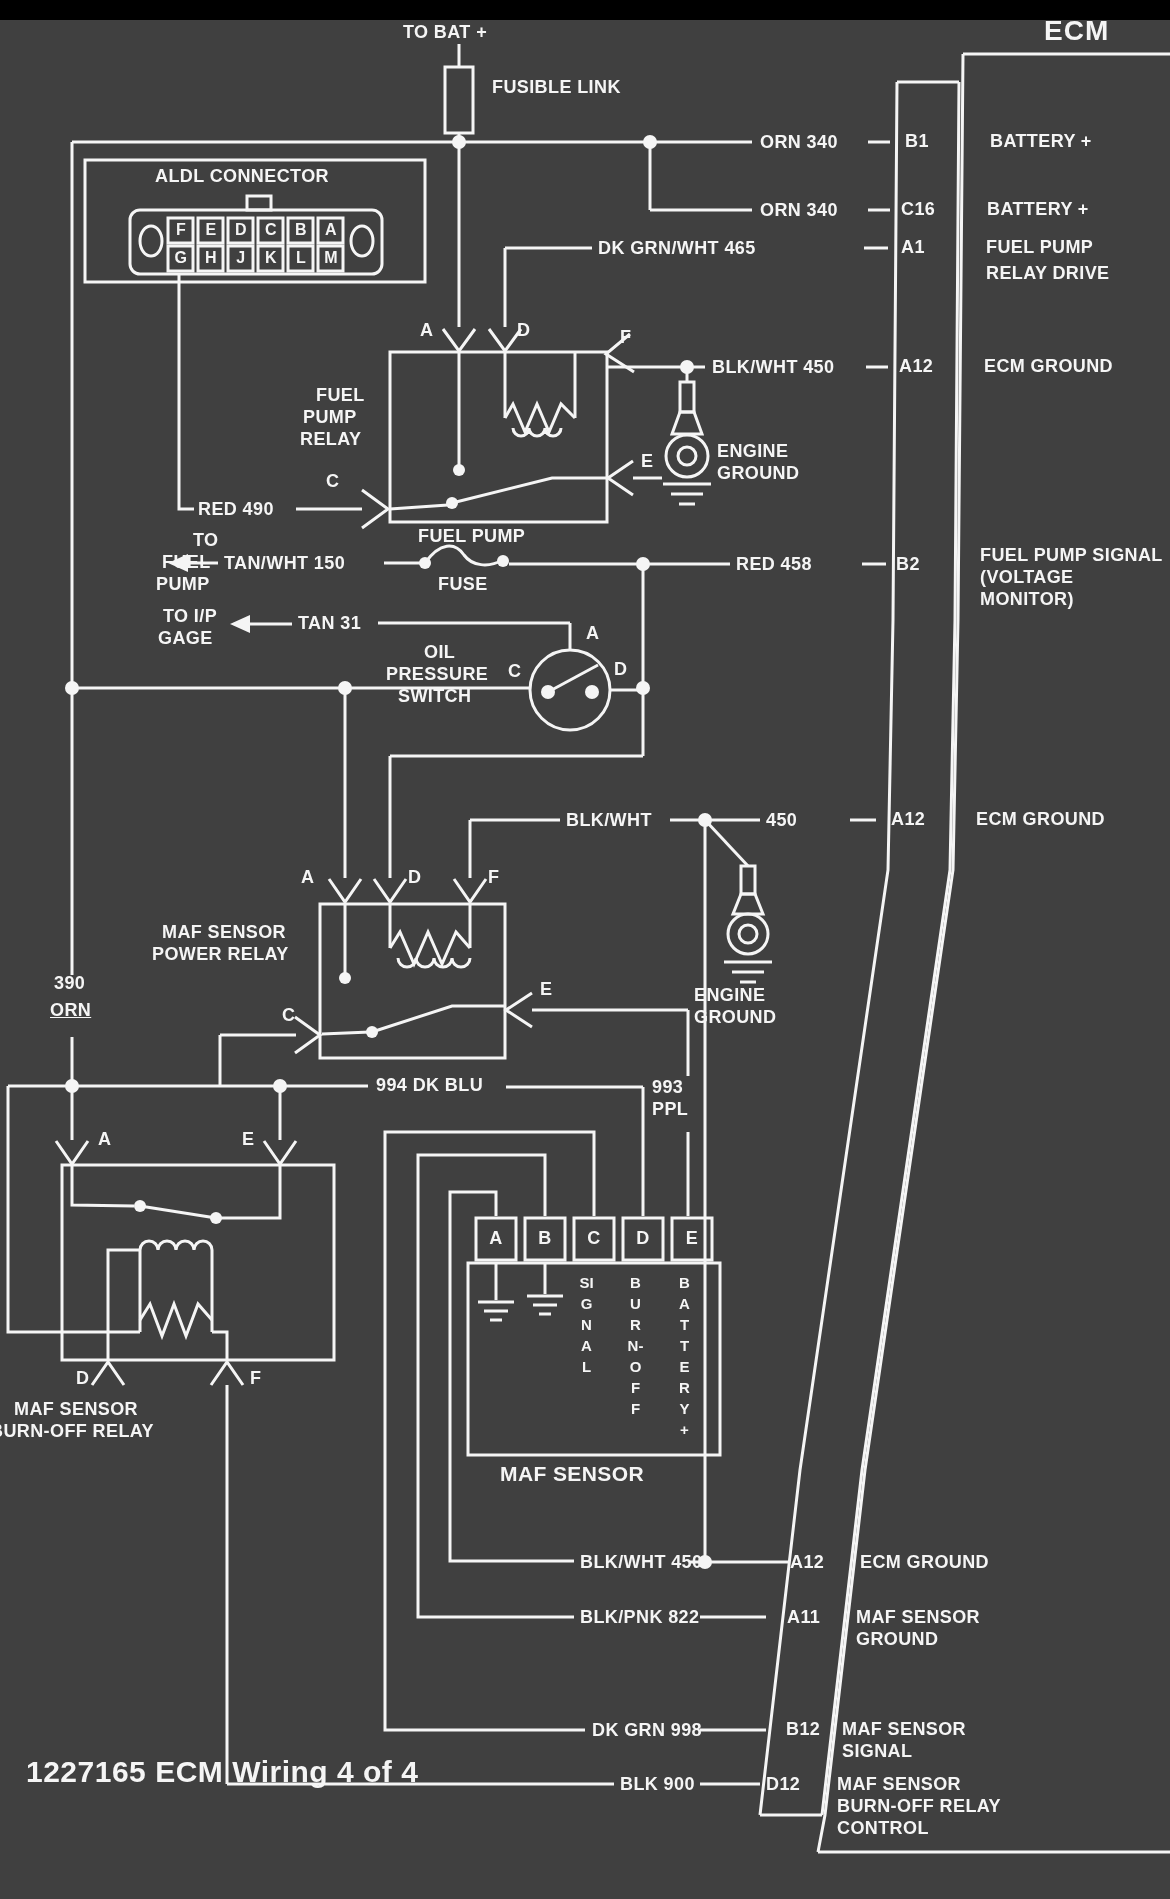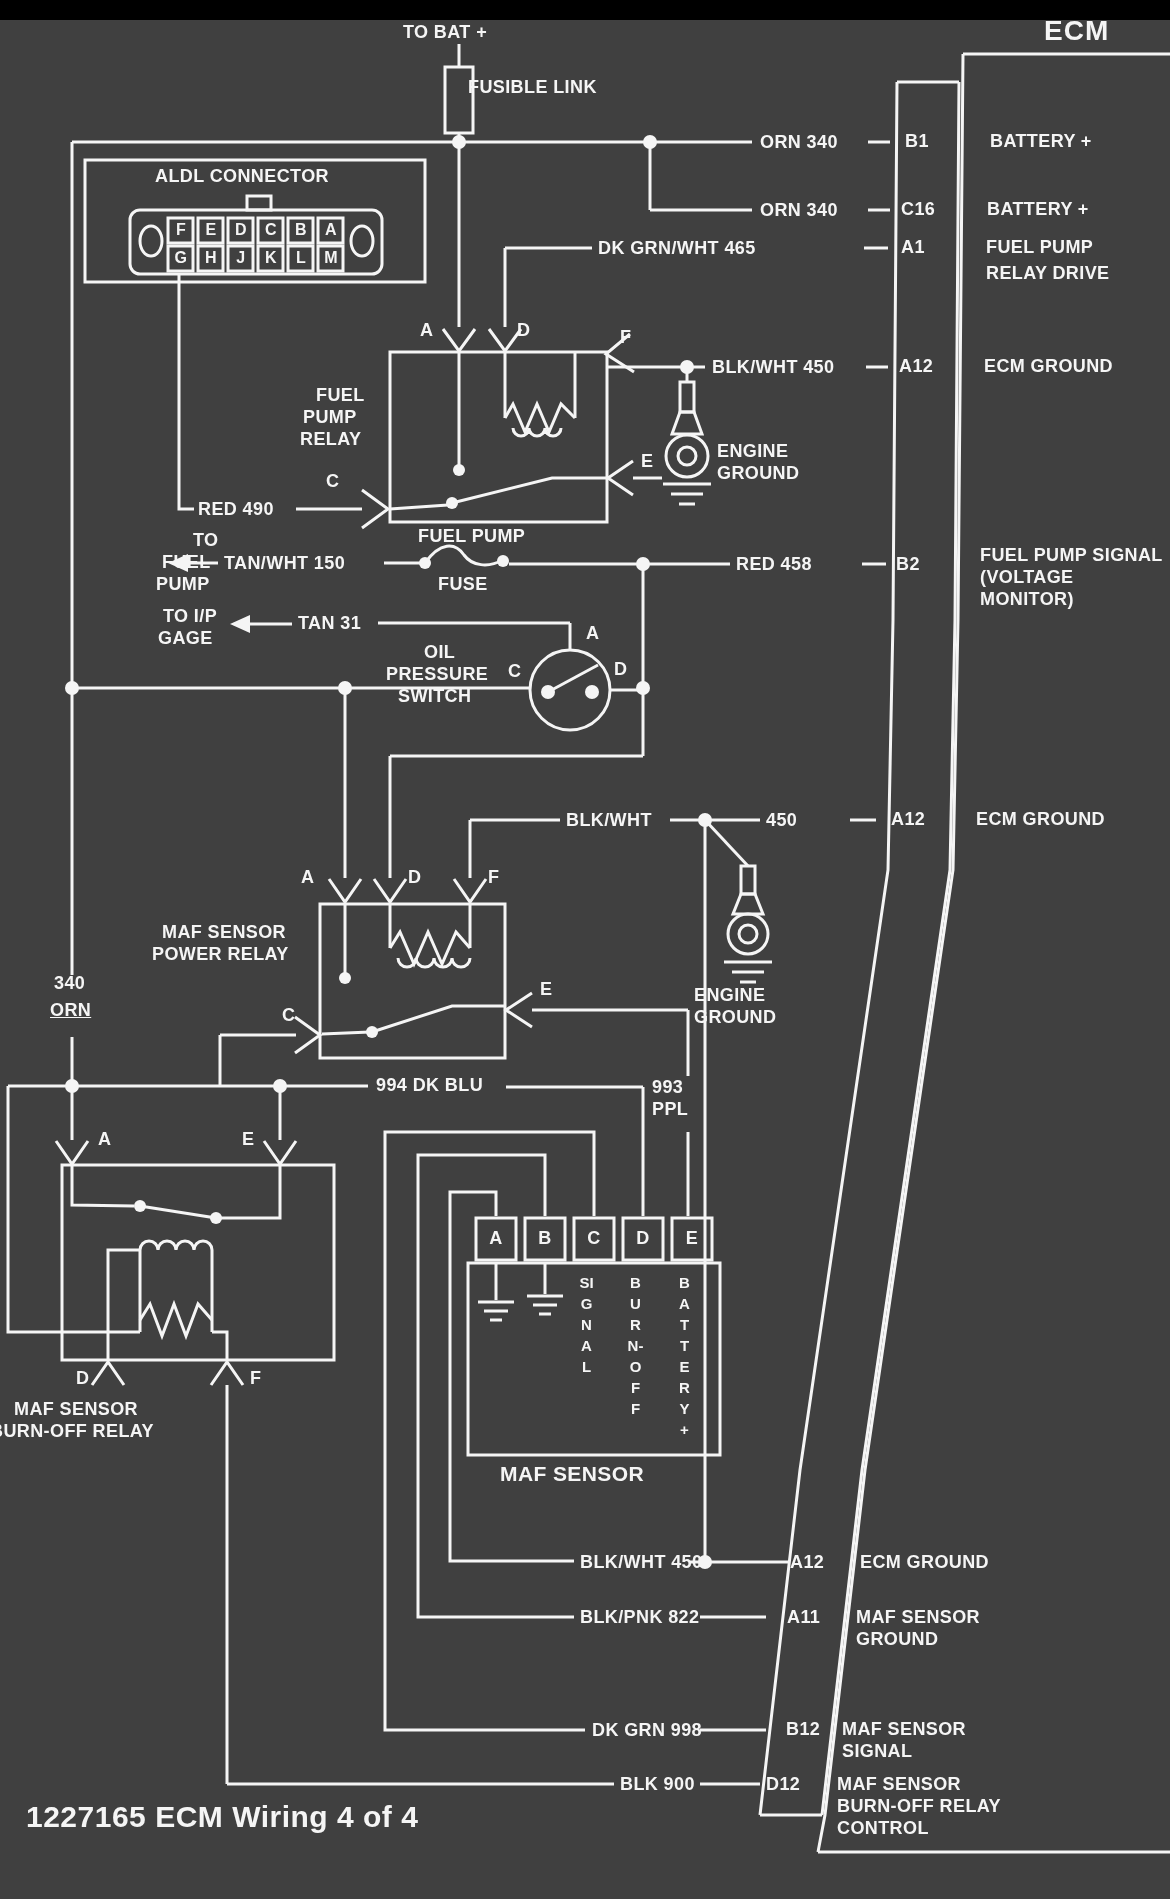--- a/index.html
+++ b/index.html
@@ -254,21 +254,21 @@
     <path class="ln" d="M594,1196 L594,1112 L385,1112 L385,1710 L585,1710"></path>
     <path class="ln" d="M700,1710 L766,1710"></path>
   </g>
   <g>
     <path class="ln" d="M227,1764 L614,1764"></path>
     <path class="ln" d="M700,1764 L760,1764"></path>
   </g>
 </svg>
 
 <div class="t" style="left:403px;top:1px;">TO BAT +</div>
-<div class="t" style="left:468px;top:56px;">FUSIBLE LINK</div>
+<div class="t" style="left:492px;top:56px;">FUSIBLE LINK</div>
 <div class="t big" style="left:1044px;top:0px;">ECM</div>
 
 <div class="t" style="left:905px;top:110px;">B1</div>
 <div class="t" style="left:990px;top:110px;">BATTERY +</div>
 <div class="t" style="left:901px;top:178px;">C16</div>
 <div class="t" style="left:987px;top:178px;">BATTERY +</div>
 <div class="t" style="left:901px;top:216px;">A1</div>
 <div class="t" style="left:986px;top:216px;">FUEL PUMP</div>
 <div class="t" style="left:986px;top:242px;">RELAY DRIVE</div>
 <div class="t" style="left:899px;top:335px;">A12</div>
@@ -339,21 +339,21 @@
 <div class="t" style="left:424px;top:621px;">OIL</div>
 <div class="t" style="left:386px;top:643px;">PRESSURE</div>
 <div class="t" style="left:398px;top:665px;">SWITCH</div>
 <div class="t" style="left:586px;top:602px;">A</div>
 <div class="t" style="left:508px;top:640px;">C</div>
 <div class="t" style="left:614px;top:638px;">D</div>
 
 <div class="t" style="left:566px;top:789px;">BLK/WHT</div>
 <div class="t" style="left:766px;top:789px;">450</div>
 
-<div class="t" style="left:54px;top:952px;">340</div>
+<div class="t" style="left:54px;top:952px;">390</div>
 <div class="t" style="left:50px;top:979px;text-decoration:underline;">ORN</div>
 
 <div class="t" style="left:162px;top:901px;">MAF SENSOR</div>
 <div class="t" style="left:152px;top:923px;">POWER RELAY</div>
 <div class="t" style="left:301px;top:846px;">A</div>
 <div class="t" style="left:408px;top:846px;">D</div>
 <div class="t" style="left:488px;top:846px;">F</div>
 <div class="t" style="left:282px;top:984px;">C</div>
 <div class="t" style="left:540px;top:958px;">E</div>
 
@@ -376,15 +376,15 @@
 <div class="t vt" style="left:578px;top:1252px;">SIGNAL</div>
 <div class="t vt" style="left:627px;top:1252px;">BURN-OFF</div>
 <div class="t vt" style="left:676px;top:1252px;">BATTERY+</div>
 <div class="t" style="left:500px;top:1443px;font-size:21px;">MAF SENSOR</div>
 
 <div class="t" style="left:580px;top:1531px;">BLK/WHT 450</div>
 <div class="t" style="left:580px;top:1586px;">BLK/PNK 822</div>
 <div class="t" style="left:592px;top:1699px;">DK GRN 998</div>
 <div class="t" style="left:620px;top:1753px;">BLK 900</div>
 
-<div class="t cap" style="left:26px;top:1786px;">1227165 ECM Wiring 4 of 4</div>
+<div class="t cap" style="left:26px;top:1741px;">1227165 ECM Wiring 4 of 4</div>
 
 </div>
 
 </body></html>

